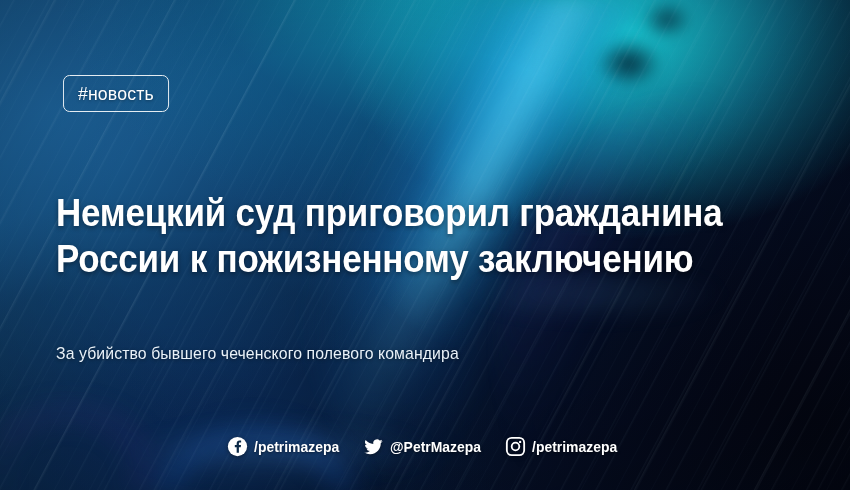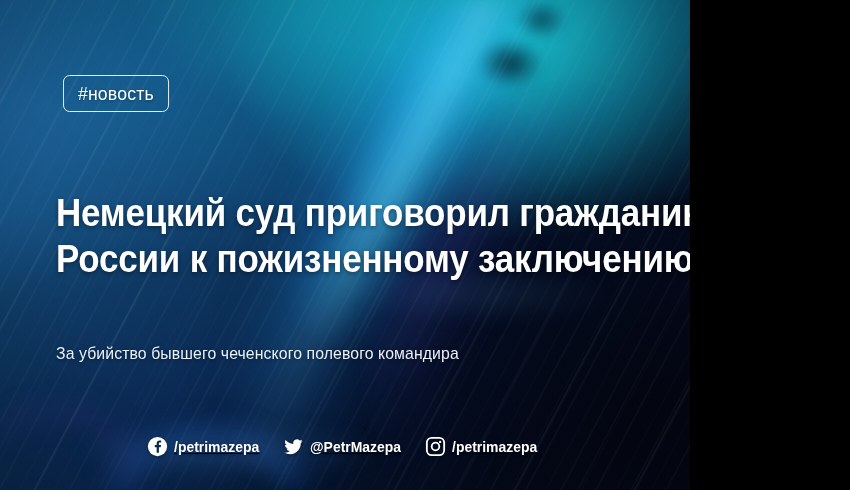--- a/index.html
+++ b/index.html
@@ -2,21 +2,21 @@
 <html><head>
 <meta charset="utf-8">
 <style>
   html, body {
     margin: 0;
     padding: 0;
     background: #000;
   }
   #card {
     position: relative;
-    width: 690px;
+    width: 850px;
     height: 490px;
     overflow: hidden;
     font-family: "Liberation Sans", sans-serif;
     background: #ec4899;
     user-select: none;
   }
 
   
   .bg {
     position: absolute;
@@ -187,21 +187,20 @@
     top: 436px;
     display: flex;
     justify-content: center;
     align-items: center;
     gap: 17px;
   }
   .social-item {
     display: flex;
     align-items: center;
     gap: 6px;
-    text-decoration: underline;
   }
   .social-icon {
     display: block;
     width: 21px;
     height: 21px;
     flex: 0 0 21px;
     filter: drop-shadow(0 1px 2px rgba(0,0,0,.45));
   }
   .social-handle {
     color: #ffffff;

